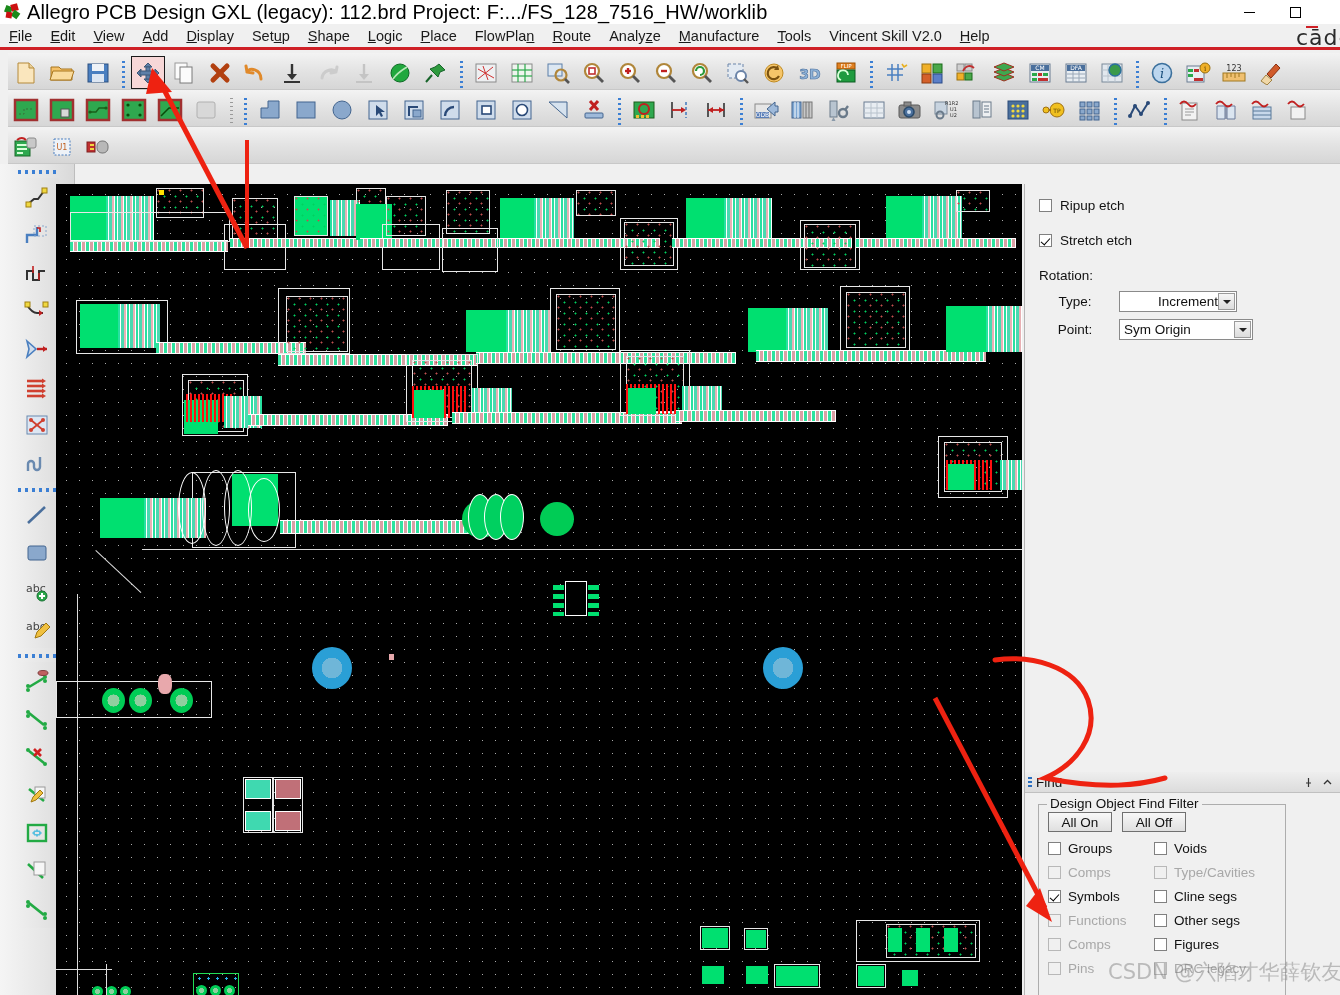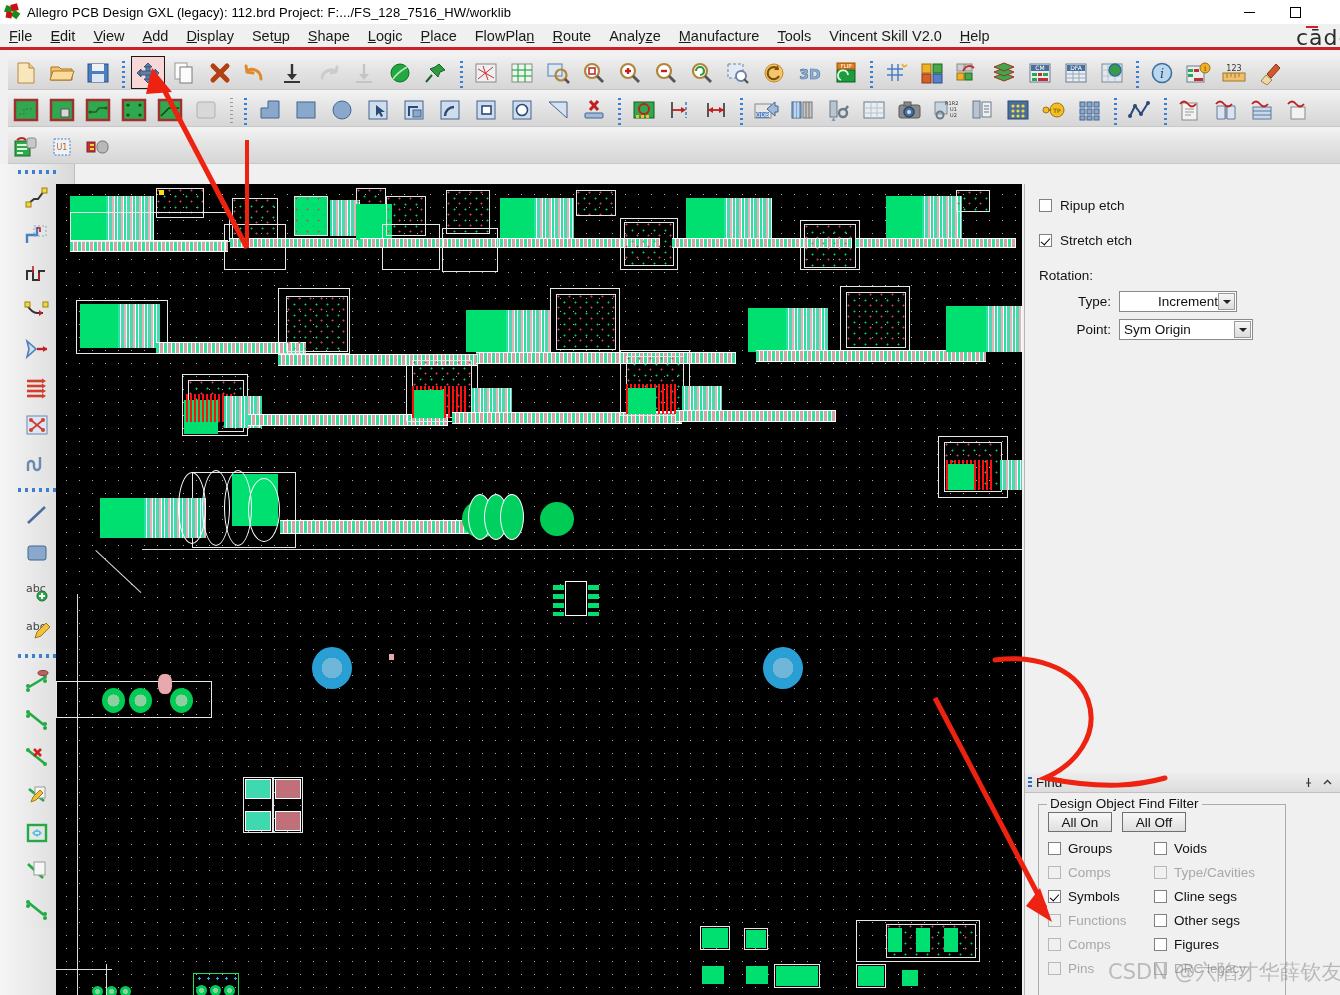--- a/index.html
+++ b/index.html
@@ -17,21 +17,21 @@
   }
   #app-icon {
     width: 18px; height: 18px; margin-left: 4px; margin-right: 5px;
     position: relative; flex: 0 0 auto;
   }
   #app-icon .b1 { position:absolute; width:7px; height:7px; background:#1a8a1a; left:1px; top:3px; transform:rotate(20deg);}
   #app-icon .b2 { position:absolute; width:7px; height:7px; background:#cc1111; left:7px; top:1px; transform:rotate(-15deg);}
   #app-icon .b3 { position:absolute; width:7px; height:7px; background:#1a8a1a; left:8px; top:8px; transform:rotate(35deg);}
   #app-icon .b4 { position:absolute; width:6px; height:6px; background:#cc1111; left:2px; top:9px; transform:rotate(10deg);}
   #title-text {
-    font-size: 13px; color: #000; white-space: nowrap; letter-spacing: 0.1px;
+    font-size: 20px; color: #000; white-space: nowrap; letter-spacing: 0.1px;
   }
   .win-btn {
     position: absolute; top: 0; height: 24px; width: 46px;
     display: flex; align-items: center; justify-content: center;
     background: transparent;
   }
   #btn-min { right: 68px; }
   #btn-max { right: 22px; }
   #btn-min .bar { width: 11px; height: 1px; background: #000; }
   #btn-max .sq  { width: 11px; height: 11px; border: 1px solid #000; }
@@ -192,21 +192,21 @@
     content: ""; position: absolute; left: 3px; top: 1px;
     width: 4px; height: 8px; border: solid #000; border-width: 0 1.6px 1.6px 0;
     transform: rotate(42deg);
   }
   .chk.dis { background: #f0f0f0; border-color: #b8b8b8; }
   .chk-lbl { font-size: 13.5px; color: #111; }
   .chk-lbl.dis { color: #a8a8a8; }
 
   .rot-title { font-size: 13.5px; color: #111; margin: 16px 0 8px 0; }
   .field-row { display: flex; align-items: center; margin-bottom: 7px; }
-  .field-lbl { font-size: 13.5px; color: #111; width: 72px; text-align: right; margin-right: 8px; }
+  .field-lbl { font-size: 13.5px; color: #111; width: 72px; text-align: center; margin-right: 8px; }
   .combo {
     height: 21px; background: #fff; border: 1px solid #8a8a8a;
     display: flex; align-items: center; position: relative;
   }
   .combo .val { font-size: 13.5px; color: #111; padding-left: 4px; white-space: nowrap; }
   .combo .arrowbox {
     position: absolute; right: 1px; top: 1px; width: 17px; height: 17px;
     background: linear-gradient(to bottom,#f6f6f6,#dcdcdc); border: 1px solid #9a9a9a;
     display: flex; align-items: center; justify-content: center;
   }

